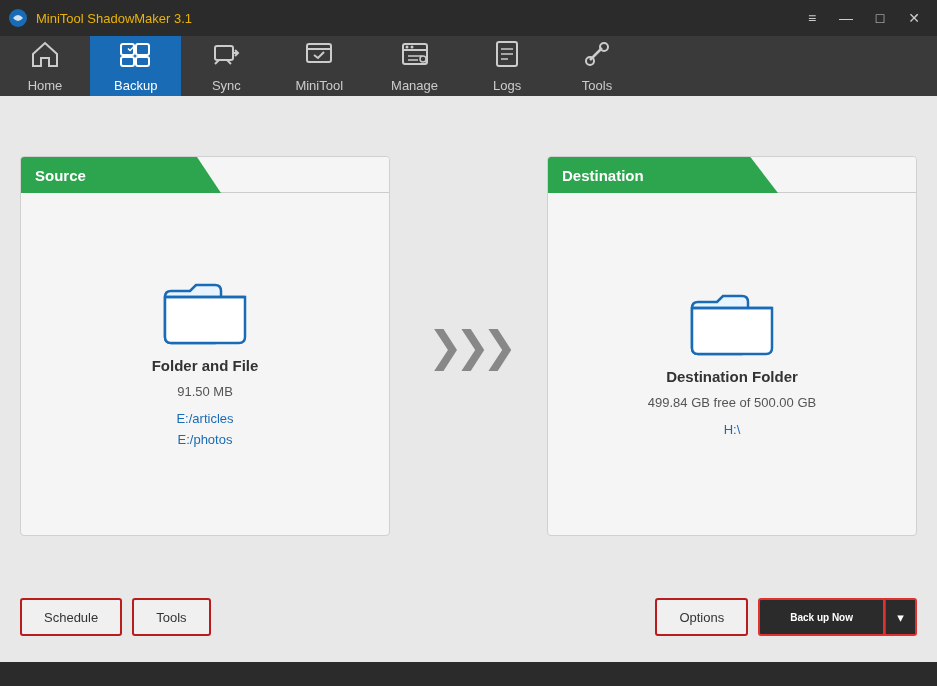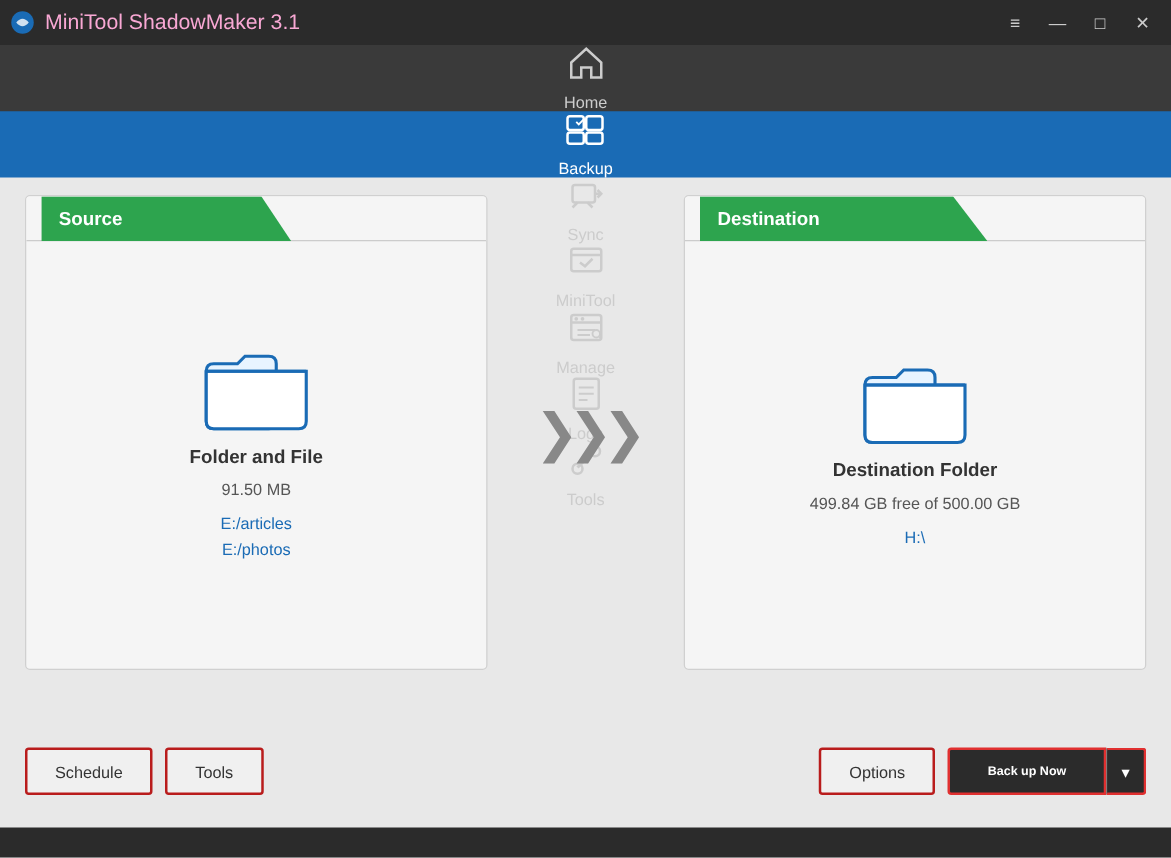--- a/index.html
+++ b/index.html
@@ -24,22 +24,22 @@
     .title-bar-left {
       display: flex;
       align-items: center;
       gap: 8px;
     }
     .title-bar-logo {
       width: 20px;
       height: 20px;
     }
     .title-bar-title {
-      color: #f9a8d4;
-      font-size: 17px;
+      color: #eab308;
+      font-size: 13px;
     }
     .title-bar-controls {
       display: flex;
       gap: 4px;
     }
     .title-bar-btn {
       width: 30px;
       height: 24px;
       background: transparent;
       border: none;
@@ -51,21 +51,20 @@
       justify-content: center;
       border-radius: 3px;
     }
 
     
     .nav-bar {
       display: flex;
       background: #3a3a3a;
       height: 60px;
       align-items: stretch;
-      flex-direction: column;
     }
     .nav-item {
       display: flex;
       flex-direction: column;
       align-items: center;
       justify-content: center;
       gap: 6px;
       padding: 0 24px;
       cursor: pointer;
       color: #ccc;
@@ -117,21 +116,21 @@
     .panel-header-row {
       display: flex;
       align-items: stretch;
       background: #f5f5f5;
       border-bottom: 1px solid #ccc;
       height: 36px;
       position: relative;
     }
     .panel-header-bg {
       position: absolute;
-      left: 12px; top: 0;
+      left: 0; top: 0;
       width: 200px; height: 36px;
       background: #2da44e;
       clip-path: polygon(0 0, 88% 0, 100% 100%, 0 100%);
       display: flex;
       align-items: center;
       padding-left: 14px;
     }
     .panel-header-bg span {
       color: #fff;
       font-size: 15px;

